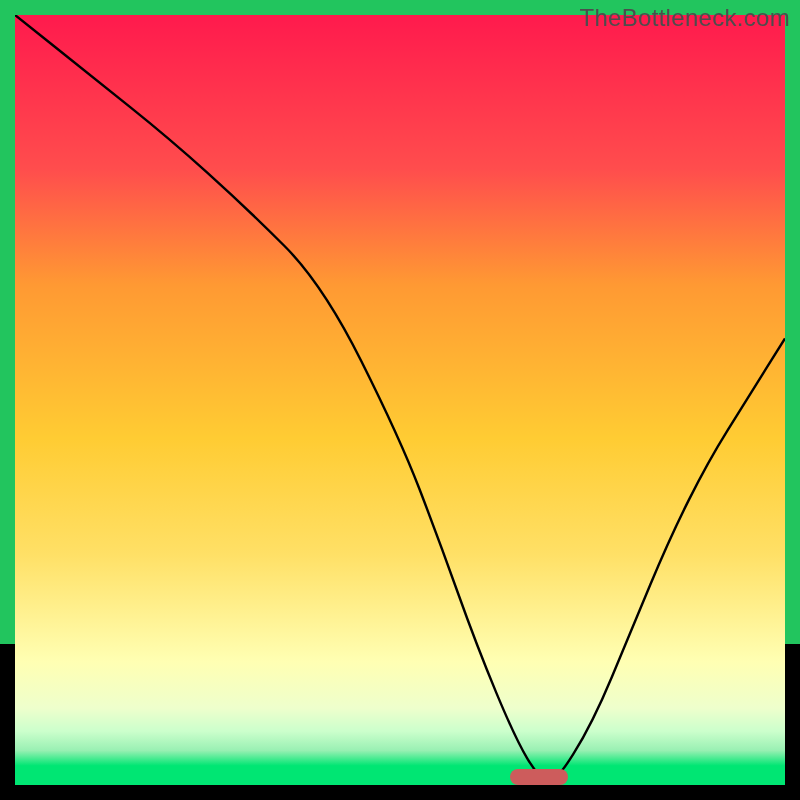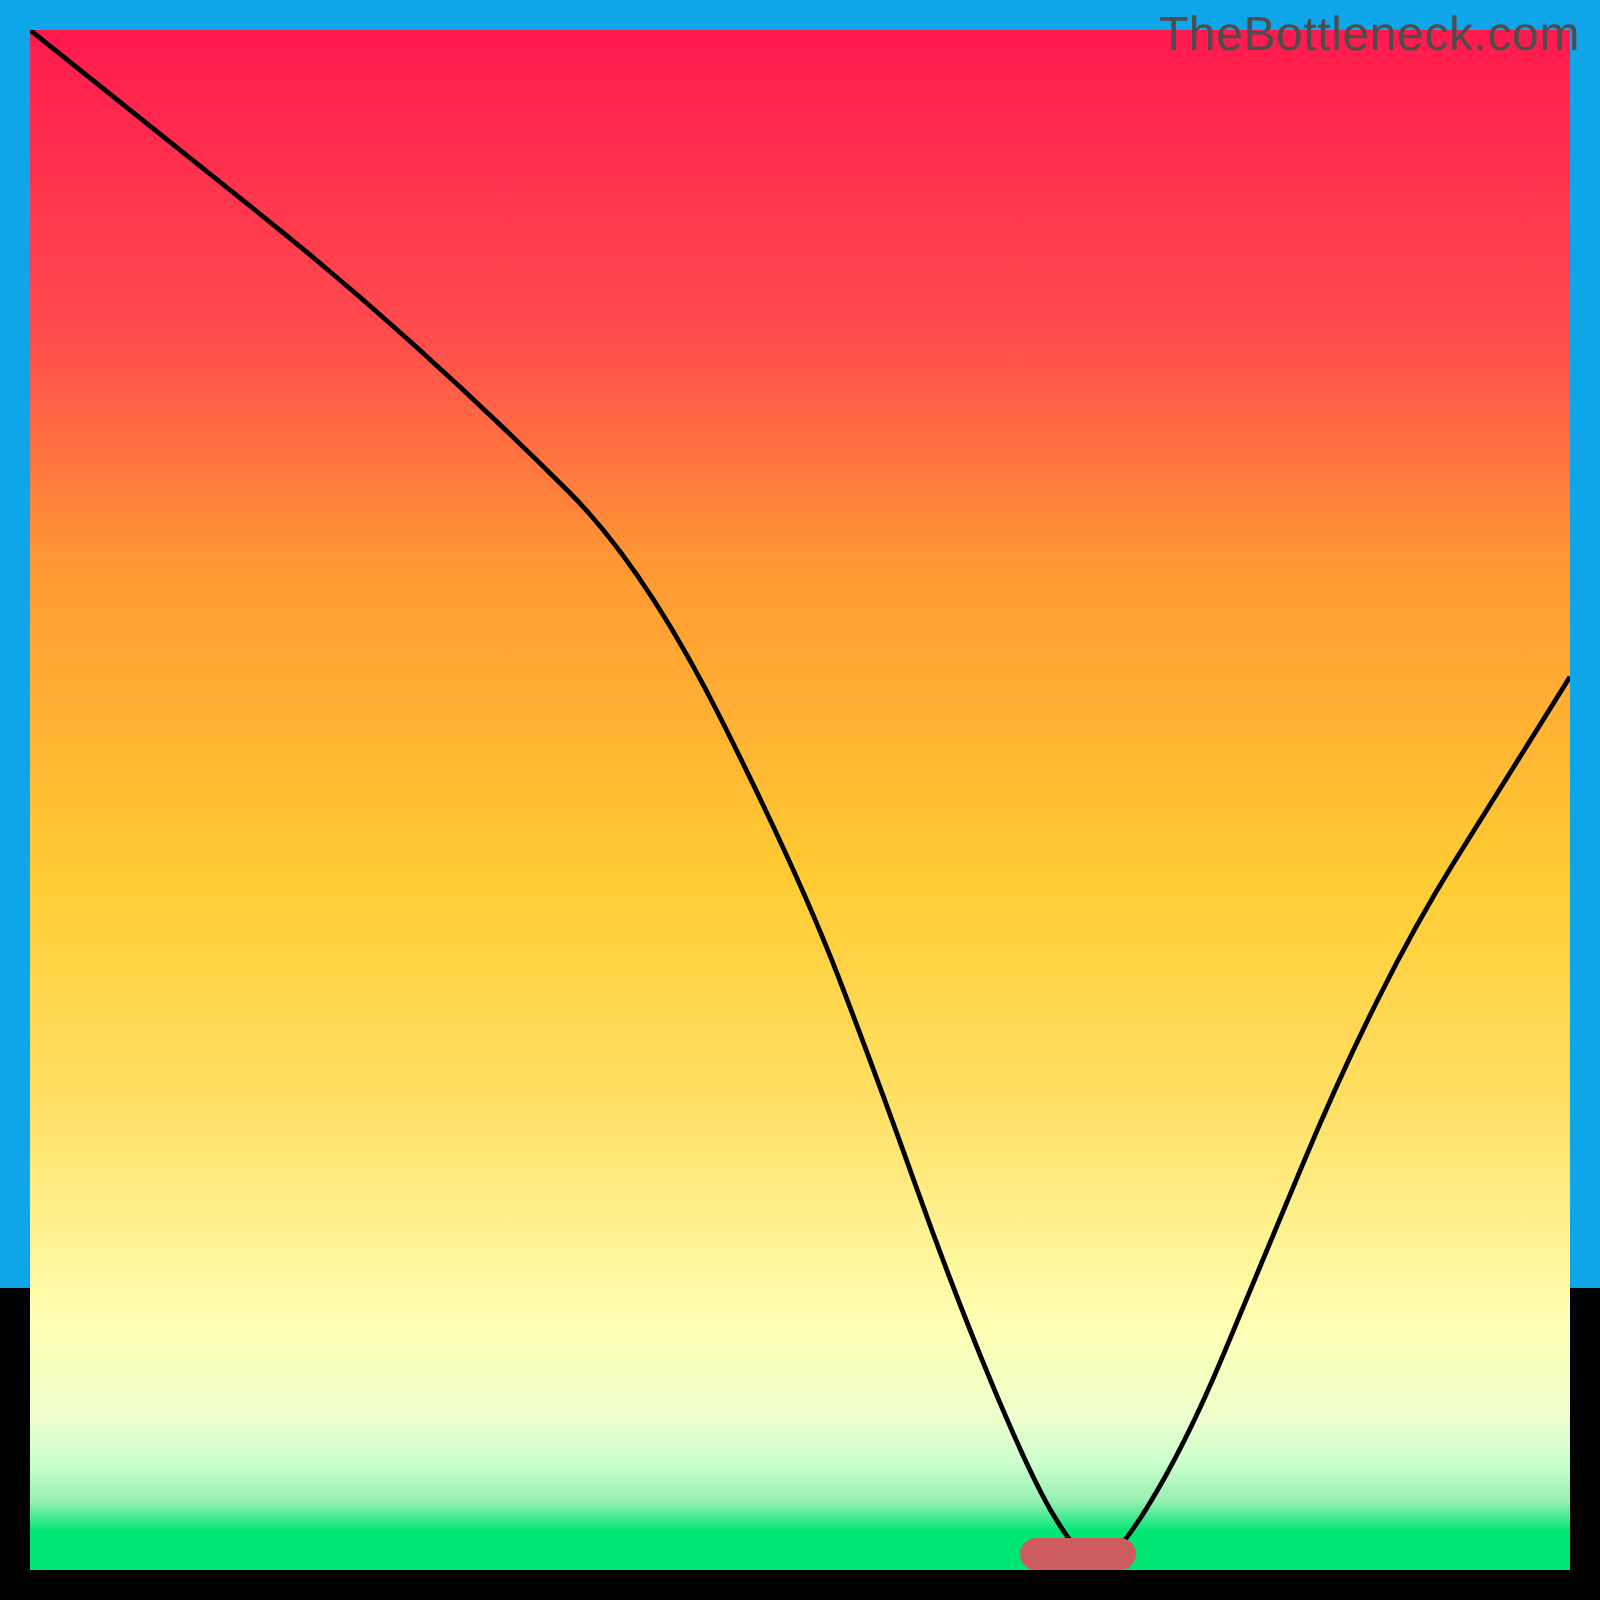--- a/index.html
+++ b/index.html
@@ -8,21 +8,21 @@
     width: 800px;
     height: 800px;
     overflow: hidden;
     background: #000;
     font-family: Arial, Helvetica, sans-serif;
   }
   .frame {
     position: relative;
     width: 800px;
     height: 644px;
-    background: #0ea5e9;
+    background: #22c55e;
   }
   .plot {
     position: absolute;
     left: 15px;
     top: 15px;
     width: 770px;
     height: 770px;
     overflow: hidden;
   }
   .watermark {

